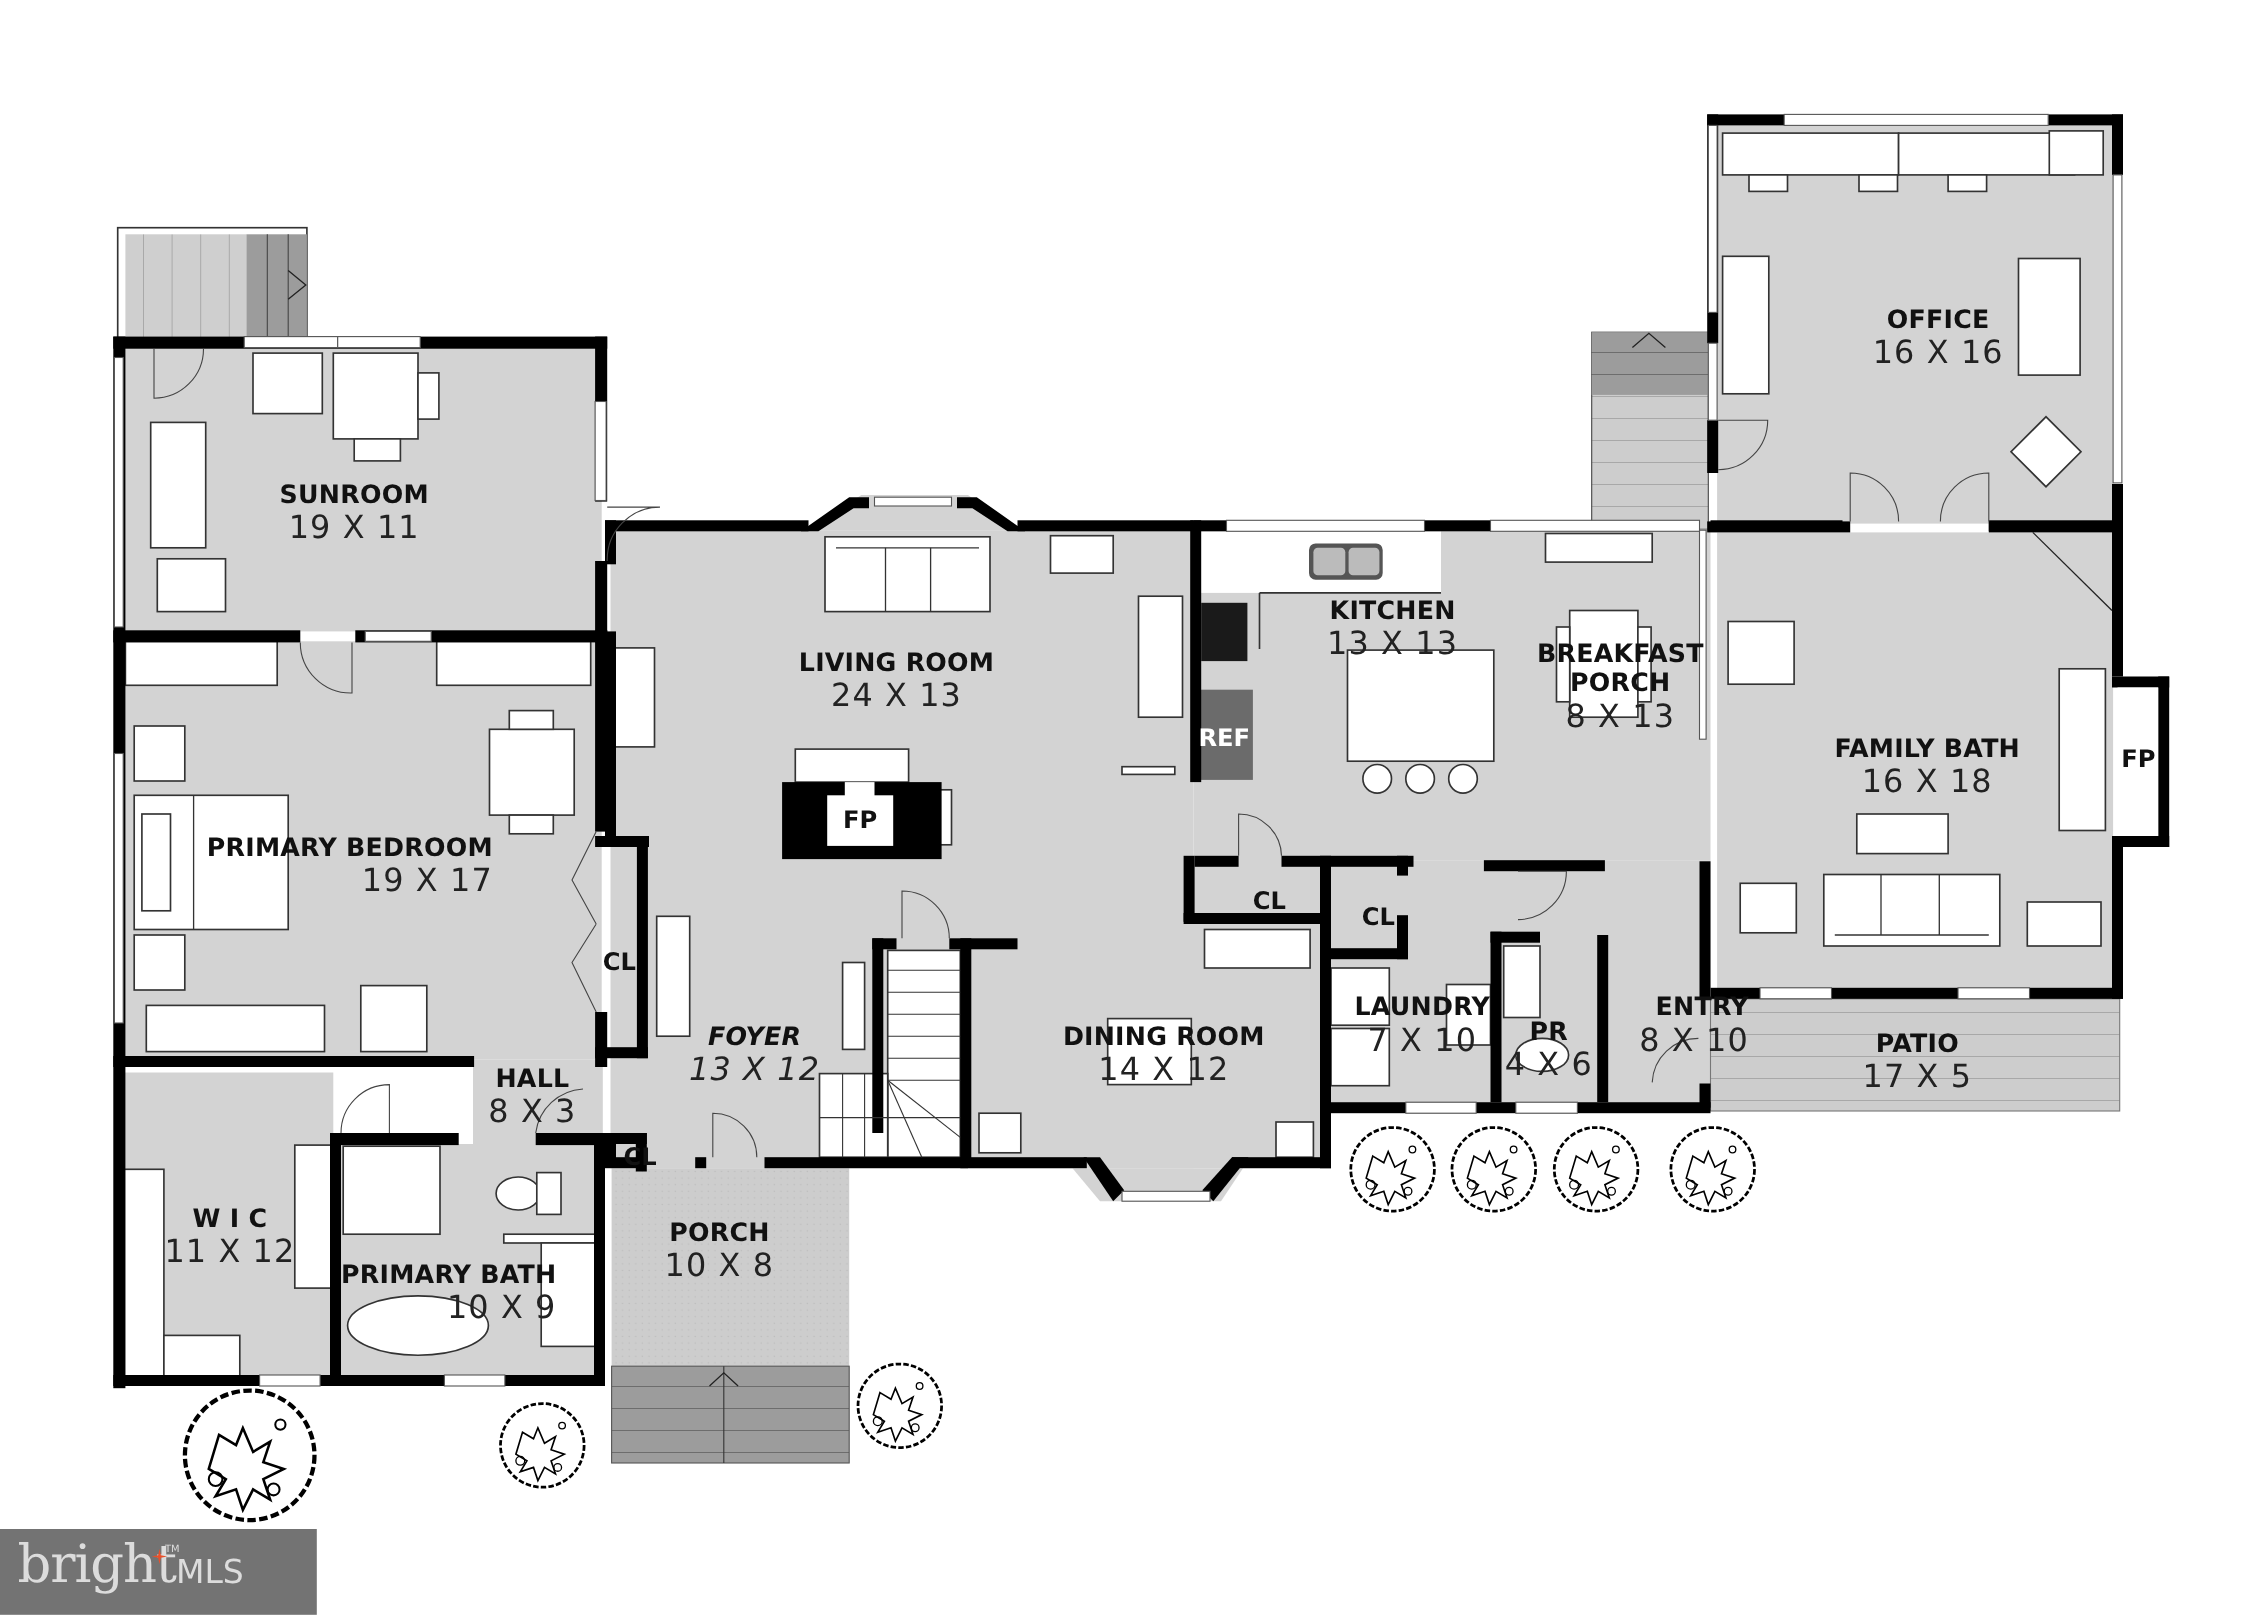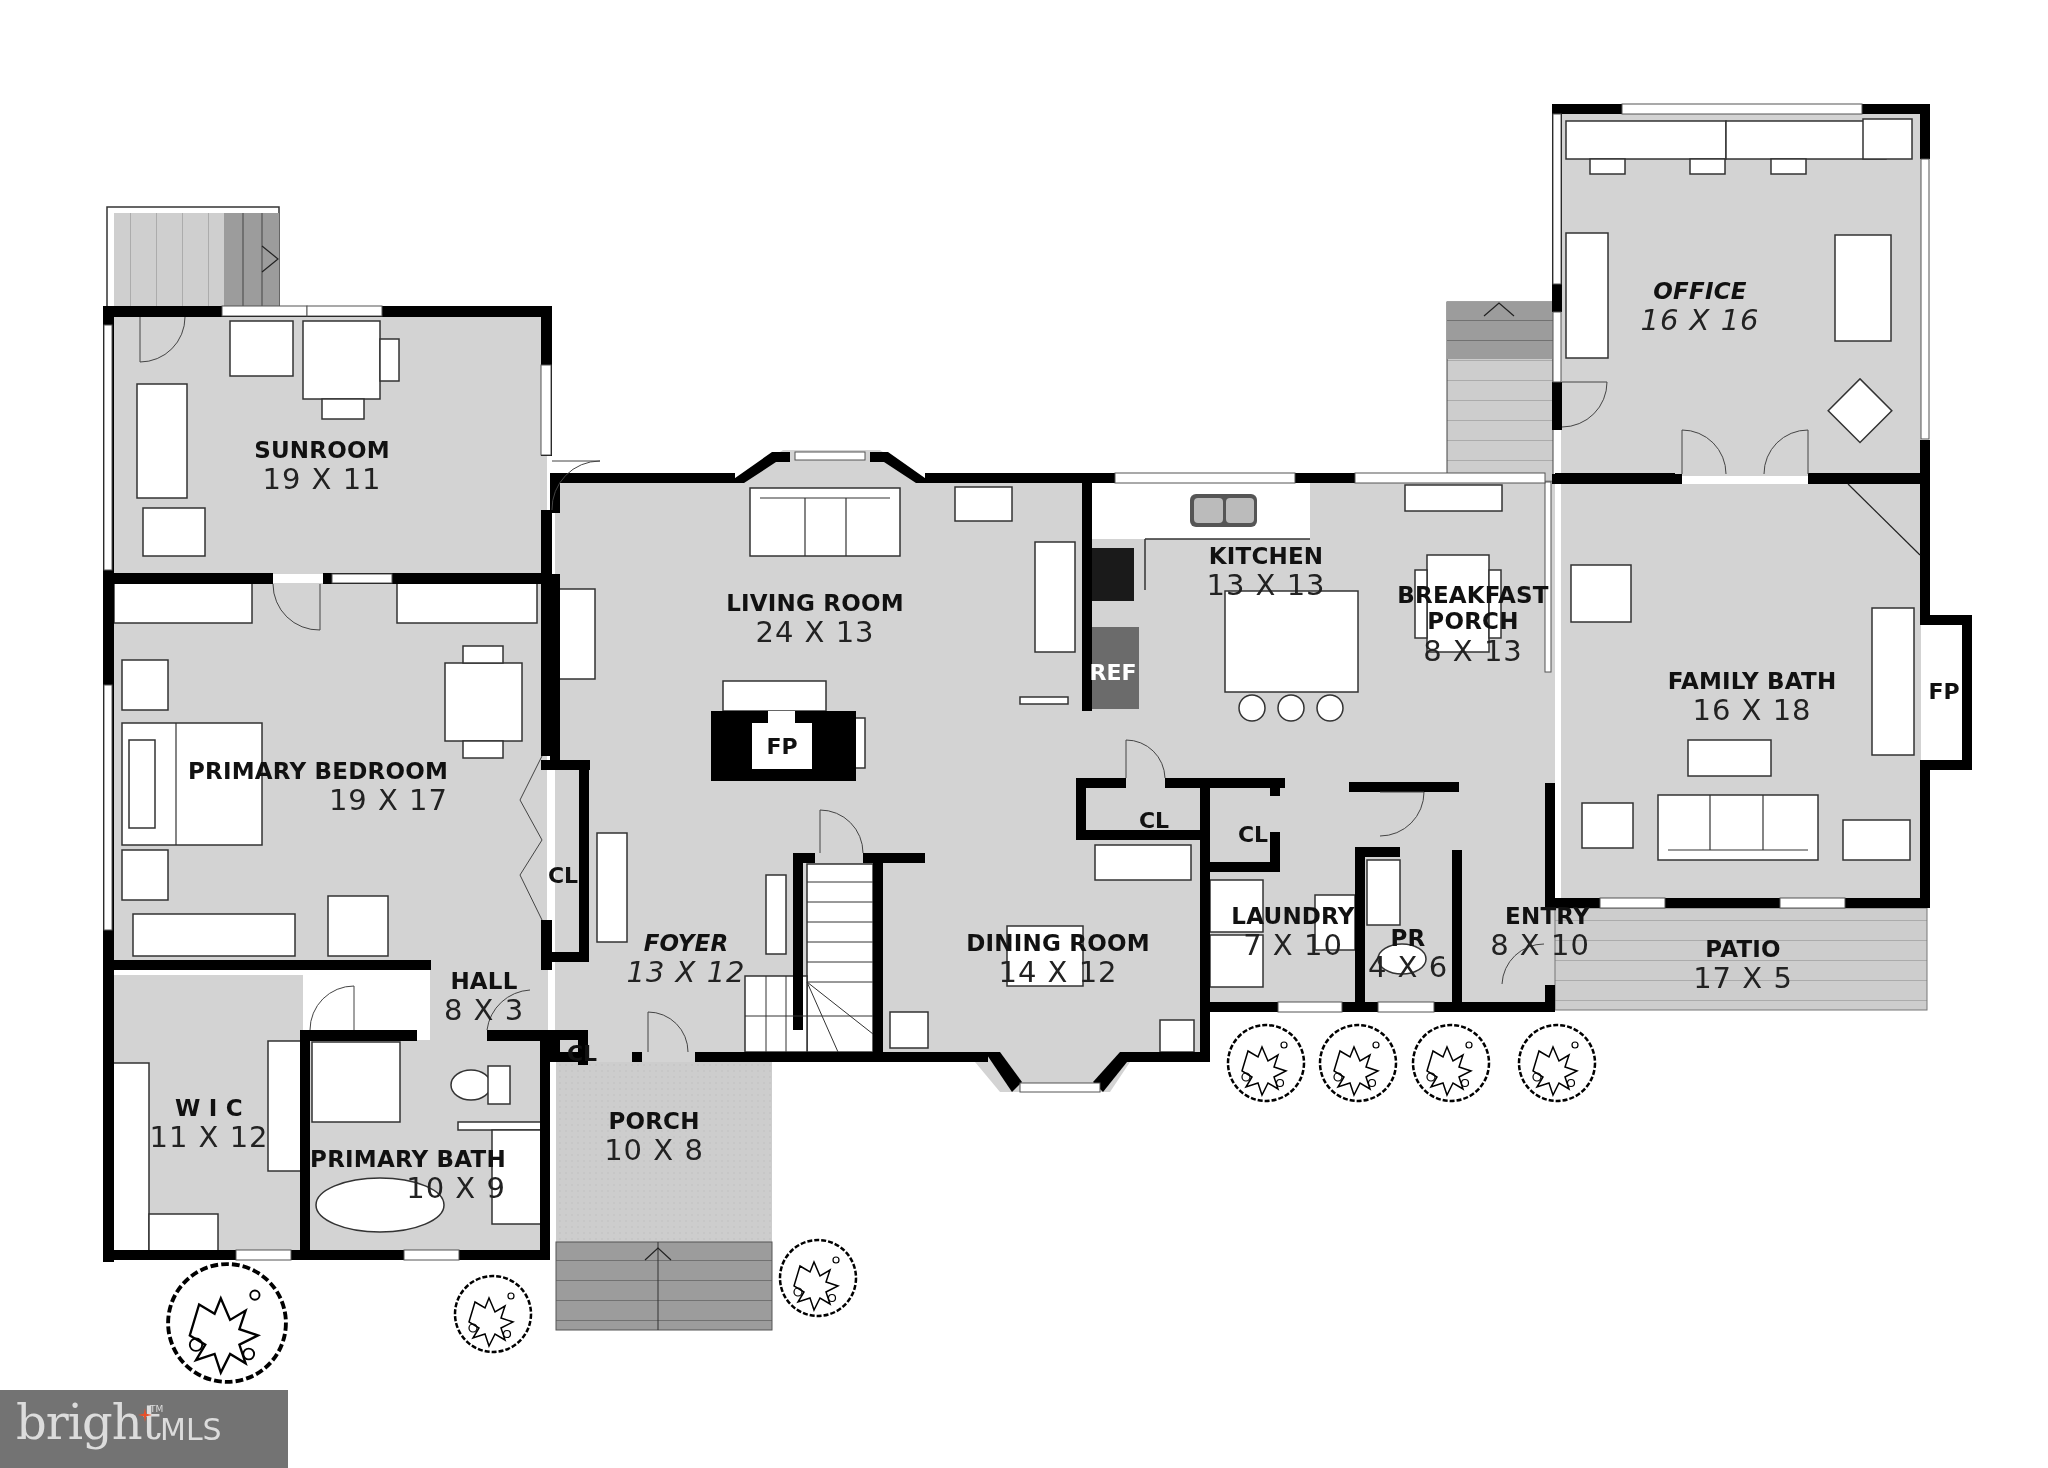--- a/index.html
+++ b/index.html
@@ -419,21 +419,21 @@
   <span class="room-dim">4 X 6</span>
 </div>
 <div class="room-label" style="left:1540px; top:903px;text-align:right;">
   <span class="room-name">ENTRY</span>
   <span class="room-dim">8 X 10</span>
 </div>
 <div class="room-label" style="left:1752px; top:668px;">
   <span class="room-name">FAMILY BATH</span>
   <span class="room-dim">16 X 18</span>
 </div>
-<div class="room-label" style="left:1700px; top:278px;font-style:italic;">
+<div class="room-label" style="left:1762px; top:278px;">
   <span class="room-name">OFFICE</span>
   <span class="room-dim">16 X 16</span>
 </div>
 <div class="room-label" style="left:1743px; top:936px;">
   <span class="room-name">PATIO</span>
   <span class="room-dim">17 X 5</span>
 </div>
 
 <span class="tag" style="left:563px; top:875px;">CL</span>
 <span class="tag" style="left:582px; top:1053px;">CL</span>

